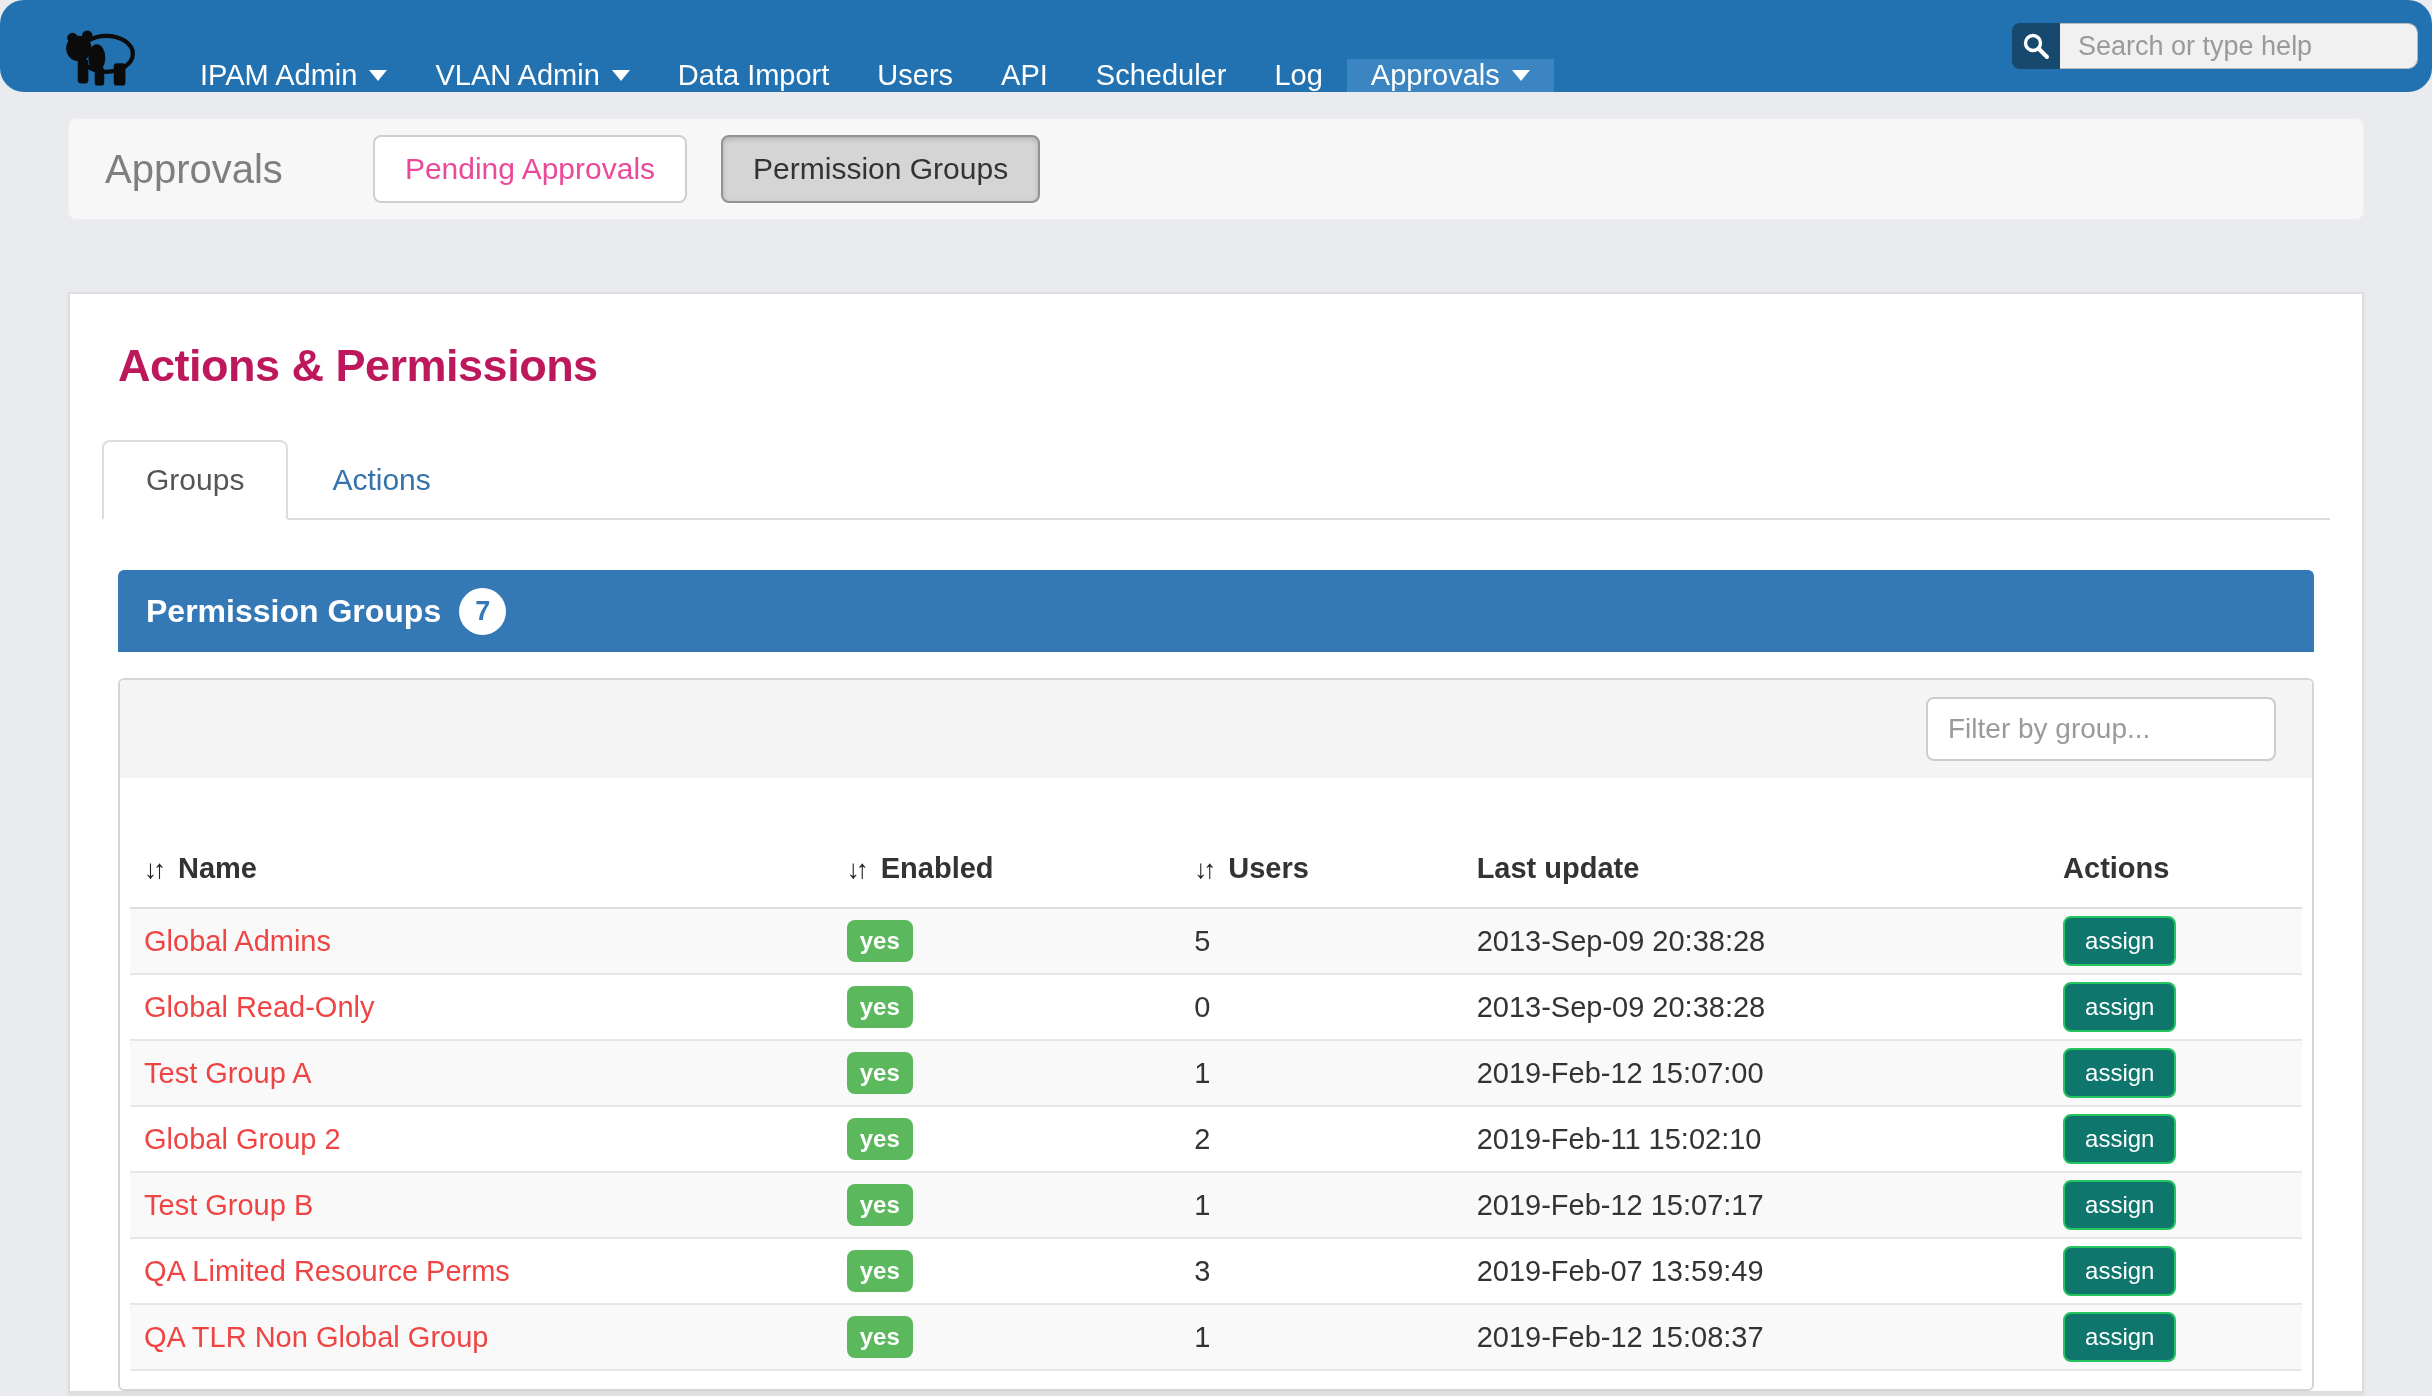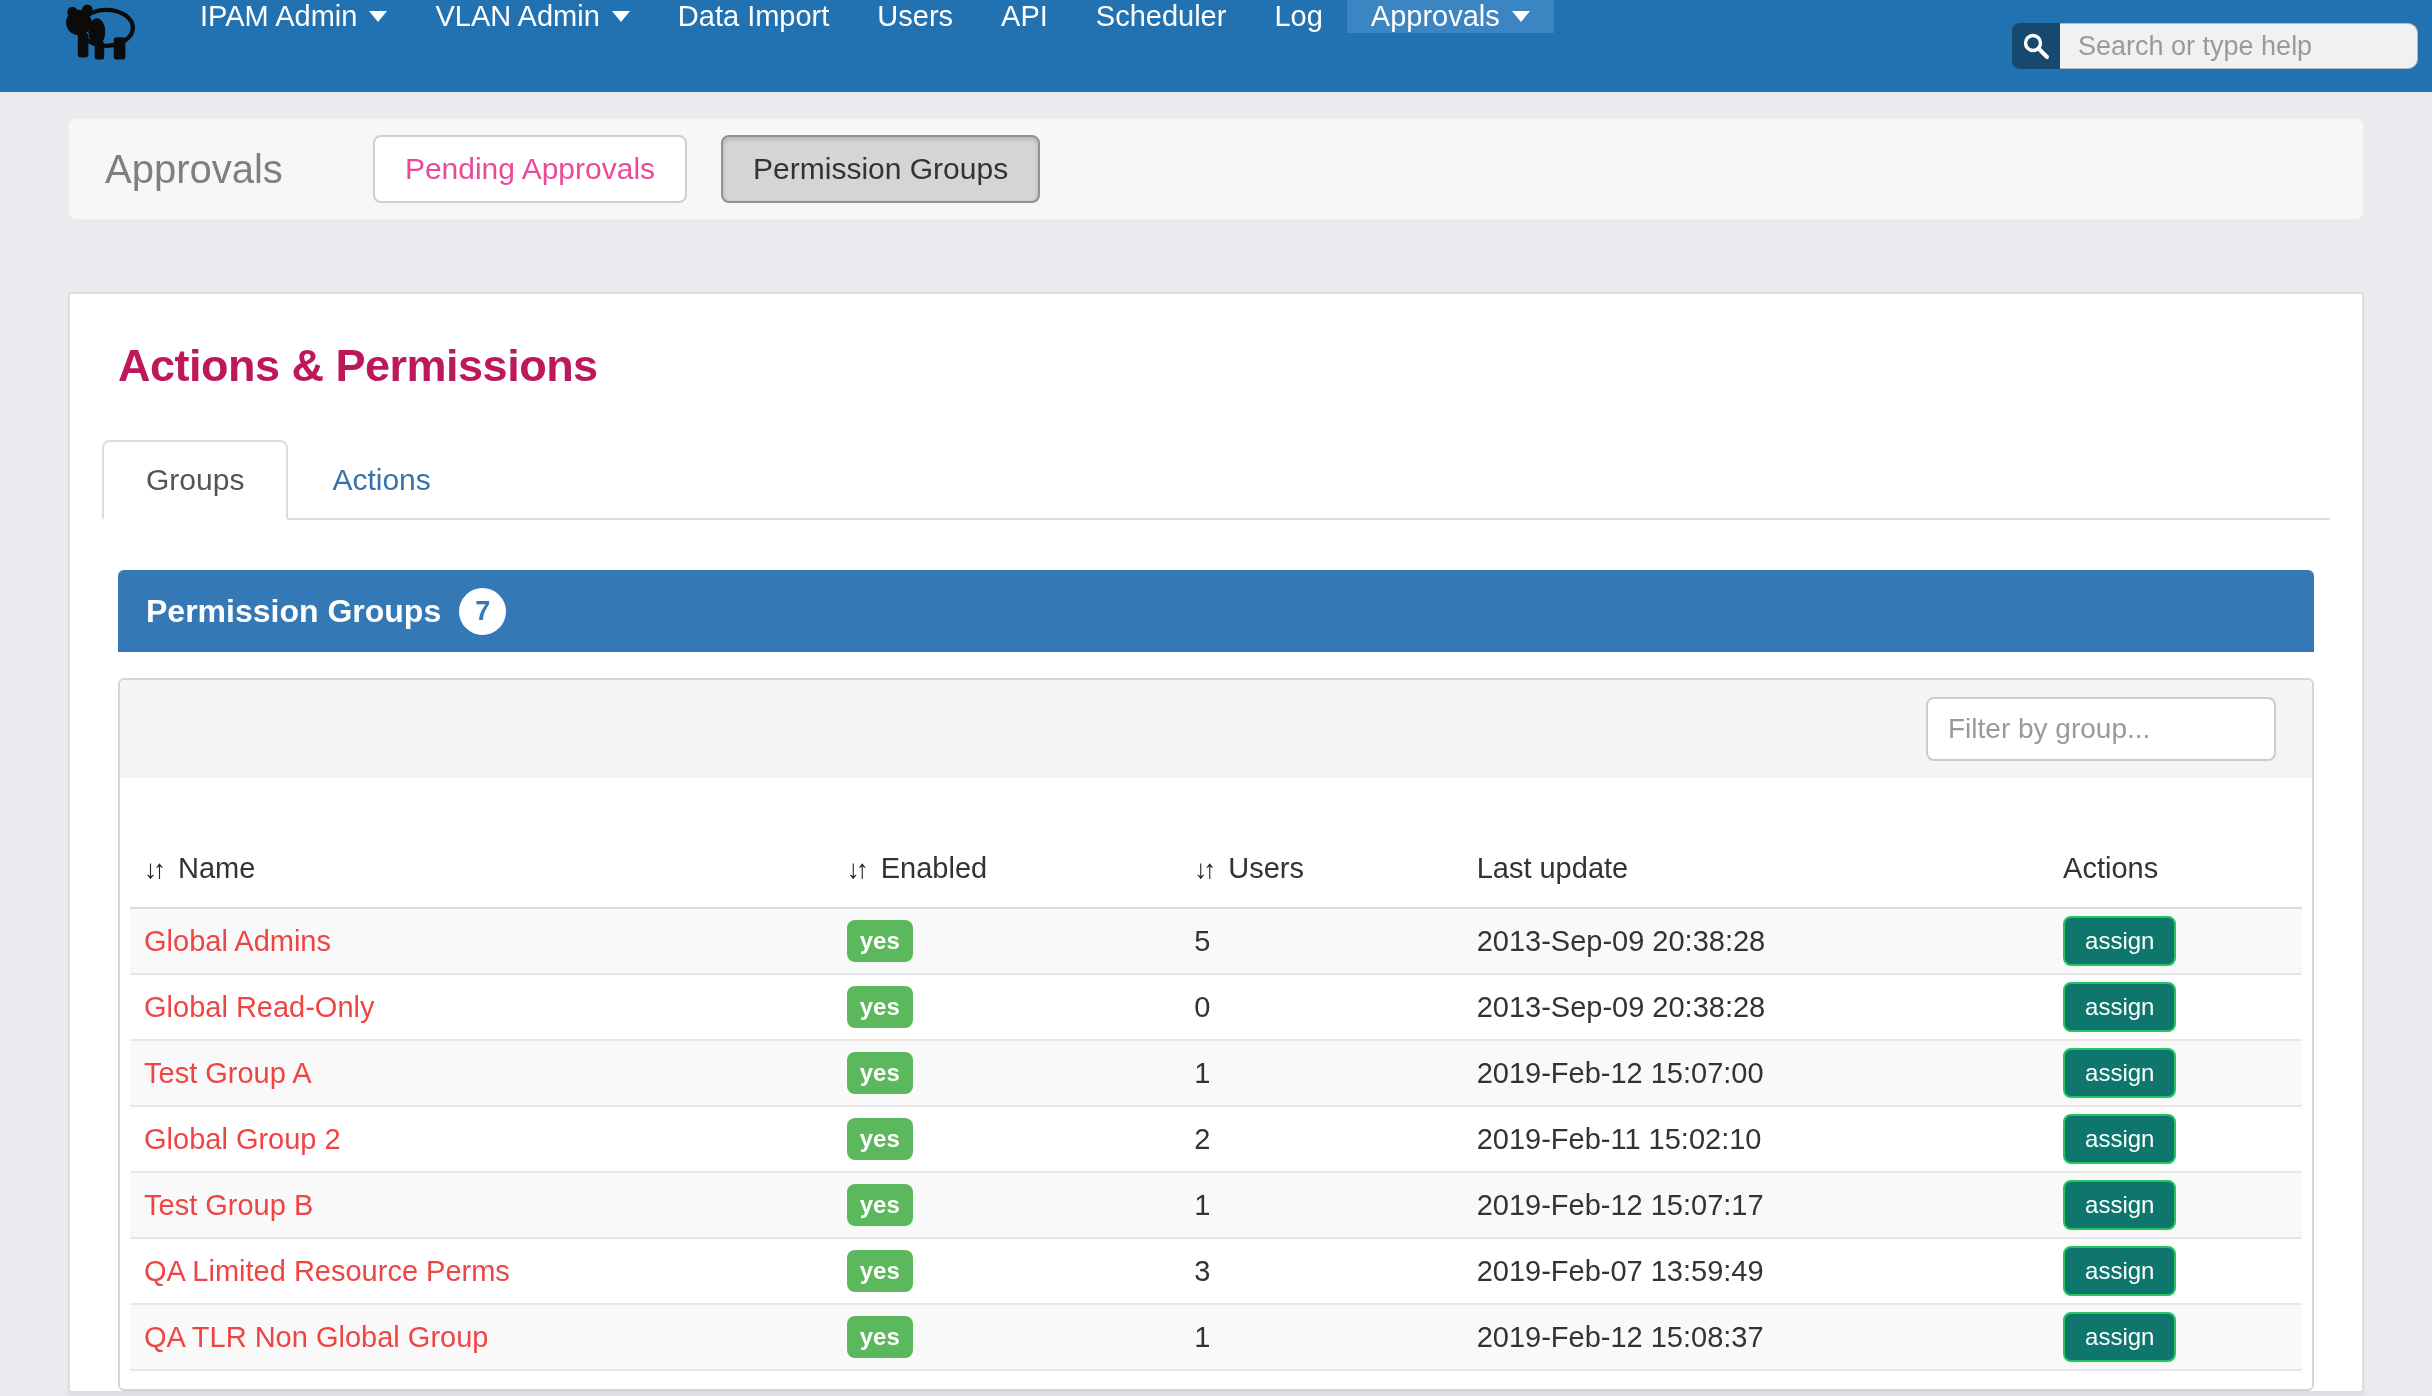--- a/index.html
+++ b/index.html
@@ -7,22 +7,23 @@
   body {
     width:2432px; height:1396px; overflow:hidden;
     background:#e9ebee;
     font-family:"Liberation Sans","DejaVu Sans",sans-serif;
     color:#333;
   }
 
   
   .navbar {
     height:92px; background:#2272b1;
-    display:flex; align-items:flex-start; position:relative;
+    display:flex; align-items:flex-end; position:relative;
     padding-left:64px;
+    border-radius:24px;
   }
   .logo { display:flex; align-items:center; margin-right:40px; }
   .nav-menu { display:flex; align-items:stretch; }
   .nav-item {
     display:flex; align-items:center; padding:0 24px;
     color:#fff; font-size:29px; cursor:pointer; text-decoration:none;
     white-space:nowrap;
   }
   .nav-item.active { background:#3b86c2; }
   .caret {
@@ -101,21 +102,21 @@
     border:2px solid #ccc; border-radius:8px; padding:0 20px;
     font-size:28px; color:#8b5cf6; outline:none; background:#fff;
     font-family:inherit;
   }
   .filter-input::placeholder { color:#9a9a9a; }
 
   .table-wrap { padding:0 10px 18px; }
   table { width:100%; border-collapse:collapse; }
   th {
     text-align:left; font-size:29px; color:#333;
-    padding:74px 0 22px; border-bottom:2px solid #ddd; font-weight:normal;
+    padding:74px 0 22px; border-bottom:2px solid #ddd; font-weight:bold;
   }
   th .sort { font-size:26px; letter-spacing:-4px; margin-right:16px; color:#222; }
   td {
     font-size:29px; height:66px; padding:0;
     border-bottom:2px solid #e7e7e7; color:#333;
   }
   tbody tr:nth-child(odd) { background:#f9f9f9; }
   th:first-child, td:first-child { padding-left:14px; }
   .col-name   { width:33%; }
   .col-enabled{ width:16%; }

